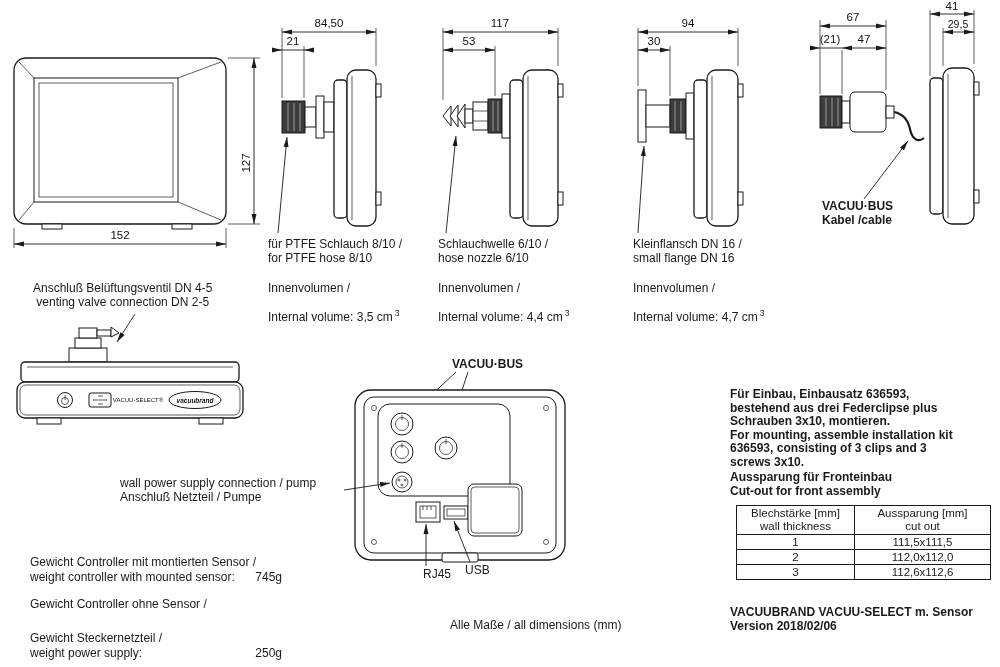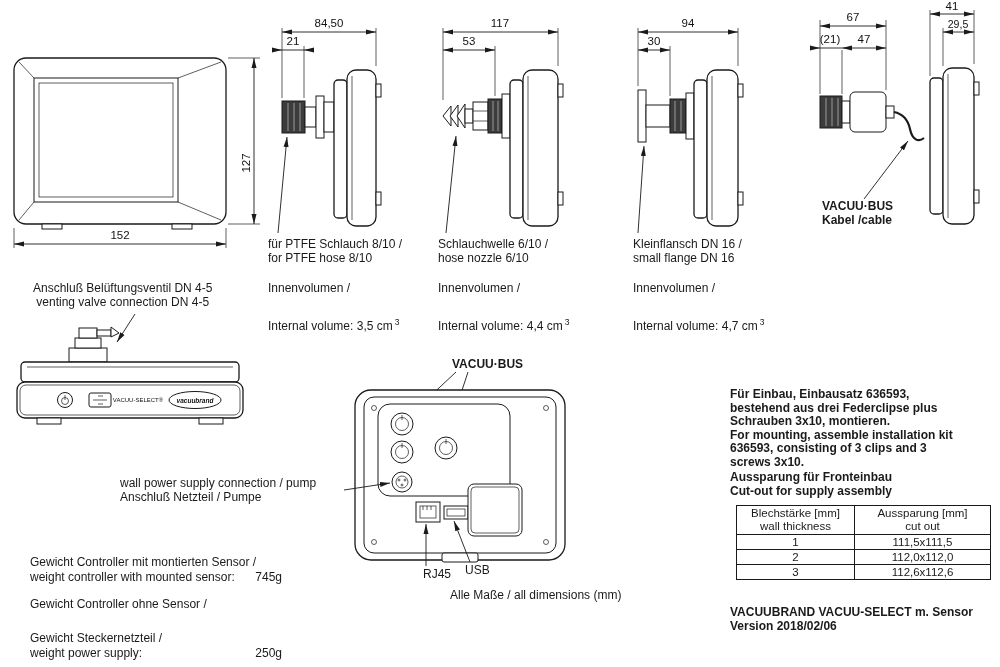--- a/index.html
+++ b/index.html
@@ -1,21 +1,21 @@
 <!DOCTYPE html>
 <html><head>
 <meta charset="utf-8">
 <style>
   * { margin:0; padding:0; box-sizing:border-box; }
   html,body { background:#fff; }
   body { font-family:"Liberation Sans", sans-serif; color:#1a1a1a; }
   .canvas { position:relative; width:1000px; height:667px; background:#ffffff; overflow:hidden; }
   .abs { position:absolute; }
   .cap { font-size:12px; line-height:14px; white-space:nowrap; }
-  .cap .gap { margin-top:20px;text-align:center; }
+  .cap .gap { margin-top:11px;text-align:center; }
   .vol sup { font-size:8.5px; margin-left:2px; }
   .bold { font-weight:bold; }
   .note { font-size:12px; line-height:13.5px; white-space:nowrap;font-weight:bold; }
   .wblock { font-size:12px; line-height:14.5px; white-space:nowrap; }
   .wrow { display:flex; width:252px; }
   .wval { margin-left:auto; }
   svg.draw { position:absolute; overflow:visible; }
   svg text { font-family:"Liberation Sans", sans-serif; font-size:11.5px; fill:#111; }
   text.dimt { text-anchor:middle; }
   text.tiny { font-size:6px; text-anchor:middle; }
@@ -232,21 +232,21 @@
     <div class="gap"><span>Internal volume: 4,7 cm</span><sup>3</sup></div>
   </div>
 
   <div class="abs cap bold" style="left:822px; top:199px;">
     <div>VACUU·BUS</div>
     <div>Kabel /cable</div>
   </div>
 
   <div class="abs cap" style="left:33px; top:281px;text-align:center;">
     <div>Anschluß Belüftungsventil DN 4-5</div>
-    <div>venting valve connection DN 4-5</div>
+    <div>venting valve connection DN 2-5</div>
   </div>
 
   <svg class="draw" style="left:5px; top:312px;" width="250" height="130" viewBox="0 0 250 130">
     <line class="ldr" x1="130" y1="2" x2="112" y2="30" marker-end="url(#arr)"></line>
     <g>
       <rect class="ol2" x="64" y="36" width="38" height="14"></rect>
       <rect class="ol2" x="70" y="26" width="26" height="10"></rect>
       <rect class="ol2" x="74" y="16" width="18" height="10"></rect>
       <rect class="ol2" x="92" y="18" width="14" height="6"></rect>
       <polygon class="ol2" points="106,15 114,21 106,25"></polygon>
@@ -345,21 +345,21 @@
     <div>Für Einbau, Einbausatz 636593,</div>
     <div>bestehend aus drei Federclipse plus</div>
     <div>Schrauben 3x10, montieren.</div>
     <div>For mounting, assemble installation kit</div>
     <div>636593, consisting of 3 clips and 3</div>
     <div>screws 3x10.</div>
   </div>
 
   <div class="abs note" style="left:730px; top:471px;">
     <div>Aussparung für Fronteinbau</div>
-    <div>Cut-out for supply assembly</div>
+    <div>Cut-out for front assembly</div>
   </div>
 
   <table class="abs cutout-table" style="left:736px; top:505px;">
     <thead>
       <tr>
         <th class="c1">
           <div>Blechstärke [mm]</div>
           <div>wall thickness</div>
         </th>
         <th class="c2">
@@ -400,15 +400,15 @@
     <div>Gewicht Controller ohne Sensor /</div>
   </div>
   <div class="abs wblock" style="left:30px; top:631px;">
     <div>Gewicht Steckernetzteil /</div>
     <div class="wrow">
       <span>weight power supply:</span>
       <span class="wval">250g</span>
     </div>
   </div>
 
-  <div class="abs cap" style="left:450px; top:588px;">Alle Maße / all dimensions (mm)</div>
+  <div class="abs cap" style="left:450px; top:618px;">Alle Maße / all dimensions (mm)</div>
 
 </div>
 
 </body></html>

